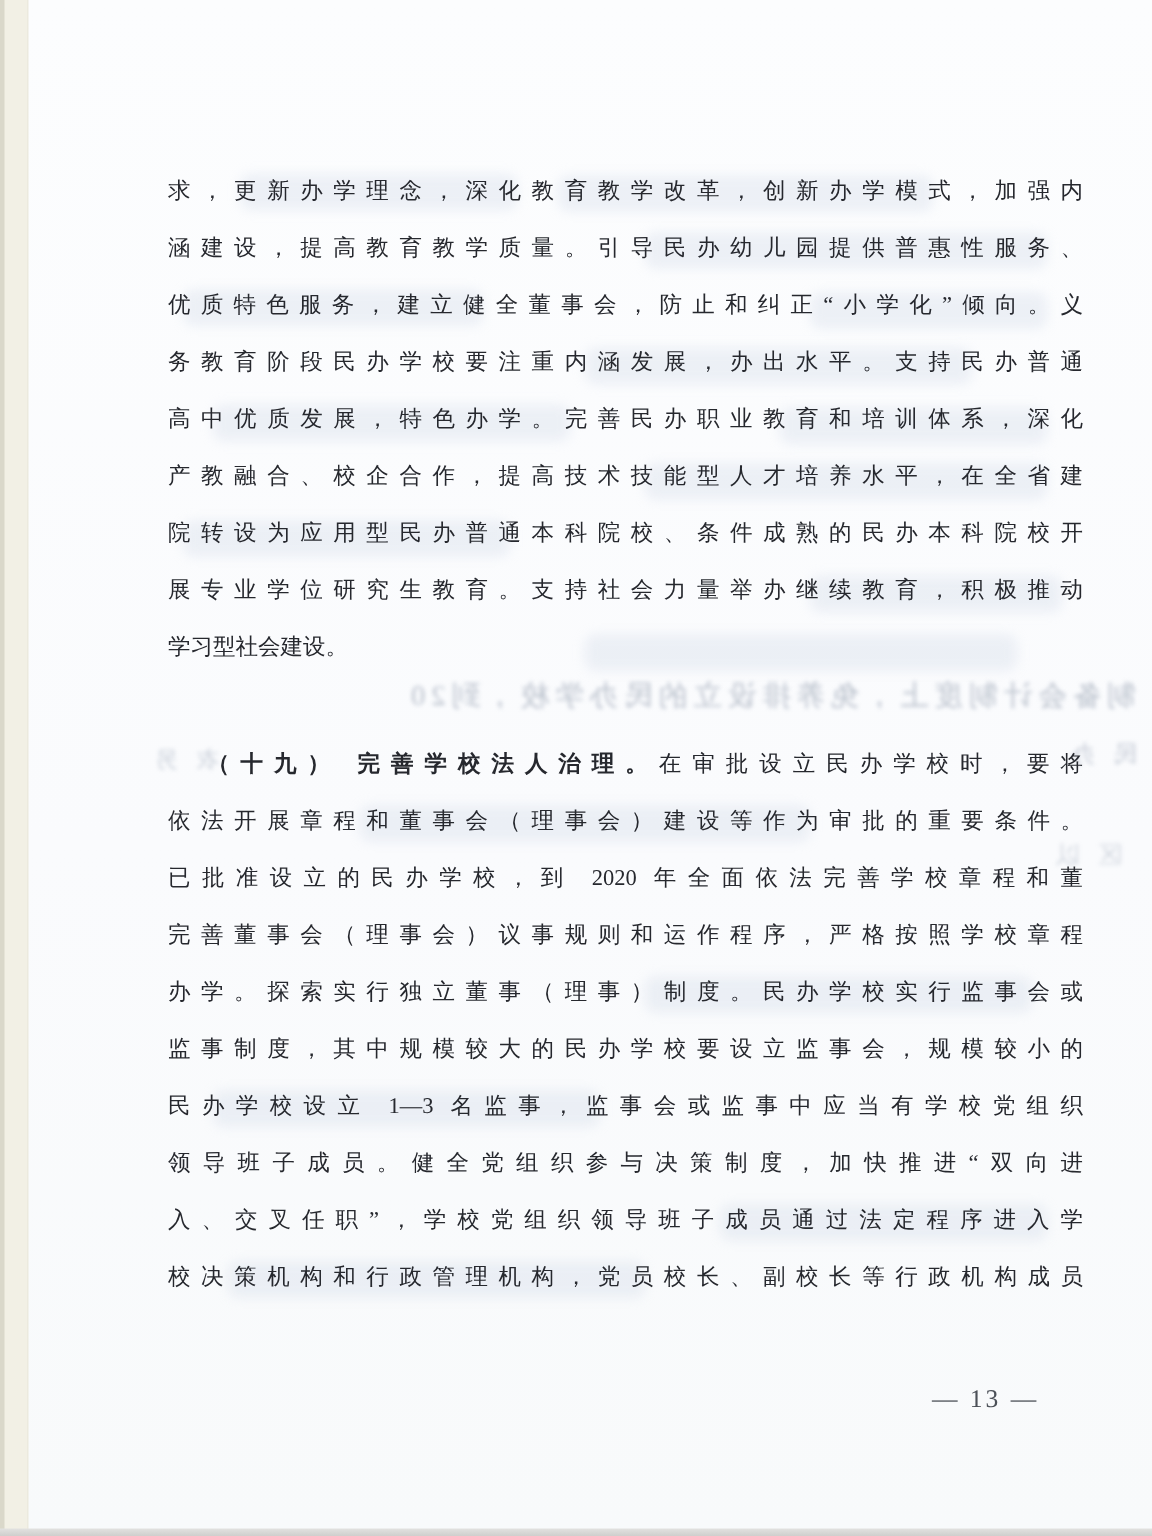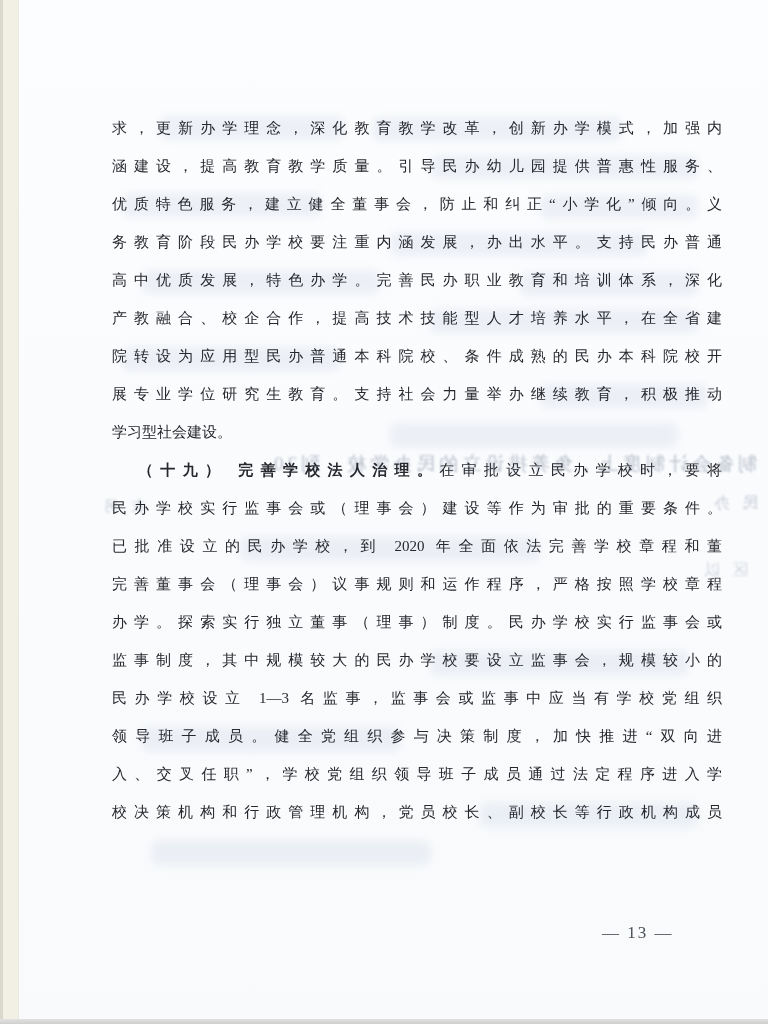--- a/index.html
+++ b/index.html
@@ -55,27 +55,27 @@
   
   .textblock{
     position:absolute;left:112px;top:109px;width:610px;
     color:#26282e;font-size:15px;
   }
   .line{
     height:38px;line-height:38px;
     text-align:justify;text-align-last:justify;
   }
   .line.plain{text-align-last:left;}
-  .line.indent{text-indent:26px;}
+  .line.indent{text-indent:26px;margin-top:40px;}
   .line.tight{letter-spacing:-0.8px;}
   .line b{font-weight:bold;}
   .pagenum{
     position:absolute;left:602px;top:920px;width:110px;height:26px;
     line-height:26px;color:#4c5158;font-size:17px;letter-spacing:2px;
-    text-align:left;
+    text-align:center;
   }
 </style>
 </head>
 <body>
 
 <div class="page">
 
   <div class="smudge s1"></div>
   <div class="smudge s2"></div>
   <div class="smudge s3"></div>
@@ -105,21 +105,21 @@
     <div class="line">优质特色服务，建立健全董事会，防止和纠正“小学化”倾向。义</div>
     <div class="line">务教育阶段民办学校要注重内涵发展，办出水平。支持民办普通</div>
     <div class="line">高中优质发展，特色办学。完善民办职业教育和培训体系，深化</div>
     <div class="line">产教融合、校企合作，提高技术技能型人才培养水平，在全省建</div>
     <div class="line">院转设为应用型民办普通本科院校、条件成熟的民办本科院校开</div>
     <div class="line">展专业学位研究生教育。支持社会力量举办继续教育，积极推动</div>
     <div class="line plain">学习型社会建设。</div>
 
     <div class="line indent"><b>（十九） 完善学校法人治理。</b><span>在审批设立民办学校时，要将</span></div>
 
-    <div class="line">民办学校实行监事会或（理事会）建设等作为审批的重要条件。</div>
+    <div class="line">依法开展章程和董事会（理事会）建设等作为审批的重要条件。</div>
     <div class="line">已批准设立的民办学校，到 2020 年全面依法完善学校章程和董</div>
     <div class="line">完善董事会（理事会）议事规则和运作程序，严格按照学校章程</div>
     <div class="line">办学。探索实行独立董事（理事）制度。民办学校实行监事会或</div>
     <div class="line">监事制度，其中规模较大的民办学校要设立监事会，规模较小的</div>
     <div class="line">民办学校设立 1—3 名监事，监事会或监事中应当有学校党组织</div>
     <div class="line">领导班子成员。健全党组织参与决策制度，加快推进“双向进</div>
     <div class="line">入、交叉任职”，学校党组织领导班子成员通过法定程序进入学</div>
     <div class="line">校决策机构和行政管理机构，党员校长、副校长等行政机构成员</div>
   </main>
 

